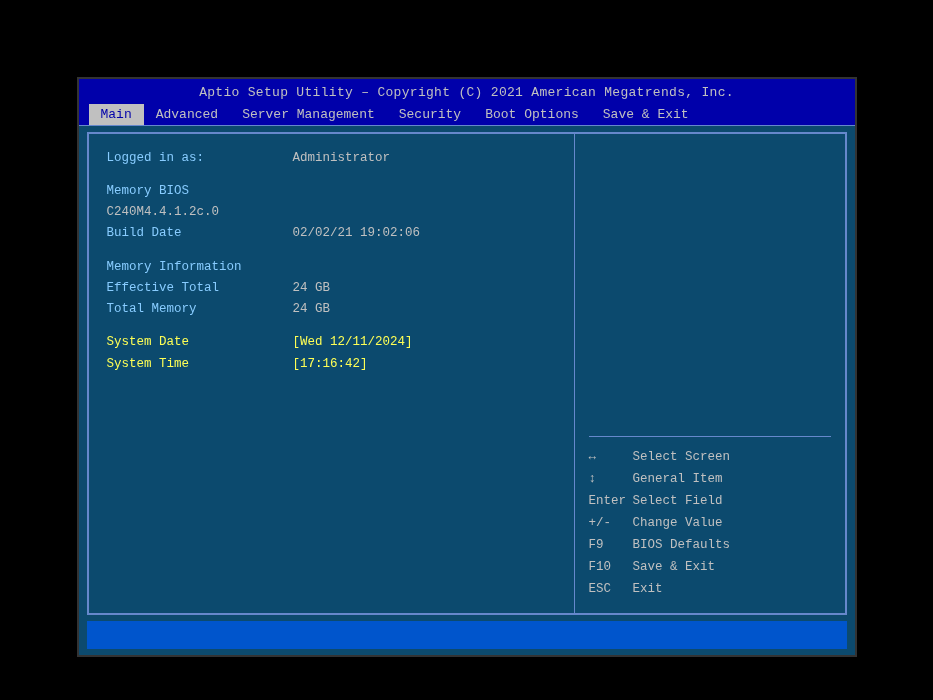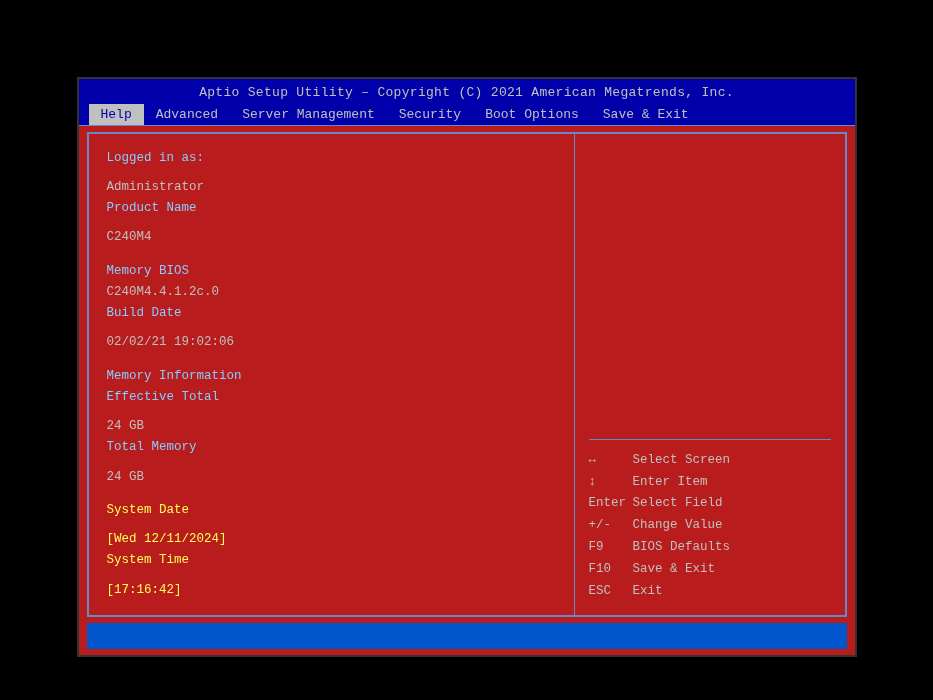--- a/index.html
+++ b/index.html
@@ -8,21 +8,21 @@
       height: 700px;
       background: #000;
       display: flex;
       align-items: center;
       justify-content: center;
       font-family: 'Courier New', Courier, monospace;
     }
     .screen {
       width: 780px;
       height: 580px;
-      background: #b91c1c;
+      background: #0c4a6e;
       border: 2px solid #333;
       display: flex;
       flex-direction: column;
       position: relative;
       margin-top: 33px;
     }
     .title-bar {
       background: #0000aa;
       color: #c0c0c0;
       text-align: center;
@@ -88,22 +88,21 @@
     .key-name {
       min-width: 38px;
       color: #c0c0c0;
     }
     .key-desc {
       color: #c0c0c0;
     }
     .section-gap { height: 12px; }
     .field-row {
       display: flex;
-      gap: 8px;
-      flex-direction: column;
+      gap: 16px;
     }
     .field-label-col {
       min-width: 170px;
       color: #88ccff;
     }
     .field-value-col {
       color: #c0c0c0;
     }
     .highlight-row .field-label-col {
       color: #ffff55;
@@ -118,37 +117,33 @@
     }
   </style>
 </head>
 <body>
 
 <div class="screen">
   <div class="title-bar">
     <span>Aptio Setup Utility – Copyright (C) 2021 American Megatrends, Inc.</span>
   </div>
   <div class="menu-bar">
-  <div class="menu-item active">Help</div>
+  <div class="menu-item active">Main</div>
       <div class="menu-item">Advanced</div>
       <div class="menu-item">Server Management</div>
       <div class="menu-item">Security</div>
       <div class="menu-item">Boot Options</div>
       <div class="menu-item">Save &amp; Exit</div>
     </div>
   <div class="content-area">
     <div class="left-panel">
     <div class="field-row">
           <div class="field-label-col">Logged in as:</div>
           <div class="field-value-col">Administrator</div>
         </div>
-        <div class="field-row">
-          <div class="field-label-col">Product Name</div>
-          <div class="field-value-col">C240M4</div>
-        </div>
         <div class="section-gap"></div>
         <div class="field-row">
           <div class="field-label-col">Memory BIOS</div>
         </div>
         <div class="field-row">
           <div class="field-value-col">C240M4.4.1.2c.0</div>
         </div>
         <div class="field-row">
           <div class="field-label-col">Build Date</div>
           <div class="field-value-col">02/02/21 19:02:06</div>
@@ -179,21 +174,21 @@
       <div class="help-text">
         <span></span>
       </div>
       <div class="key-help">
       <div class="key-row">
             <span class="key-name">↔</span>
             <span class="key-desc">Select Screen</span>
           </div>
           <div class="key-row">
             <span class="key-name">↕</span>
-            <span class="key-desc">Enter Item</span>
+            <span class="key-desc">General Item</span>
           </div>
           <div class="key-row">
             <span class="key-name">Enter</span>
             <span class="key-desc">Select Field</span>
           </div>
           <div class="key-row">
             <span class="key-name">+/-</span>
             <span class="key-desc">Change Value</span>
           </div>
           <div class="key-row">

